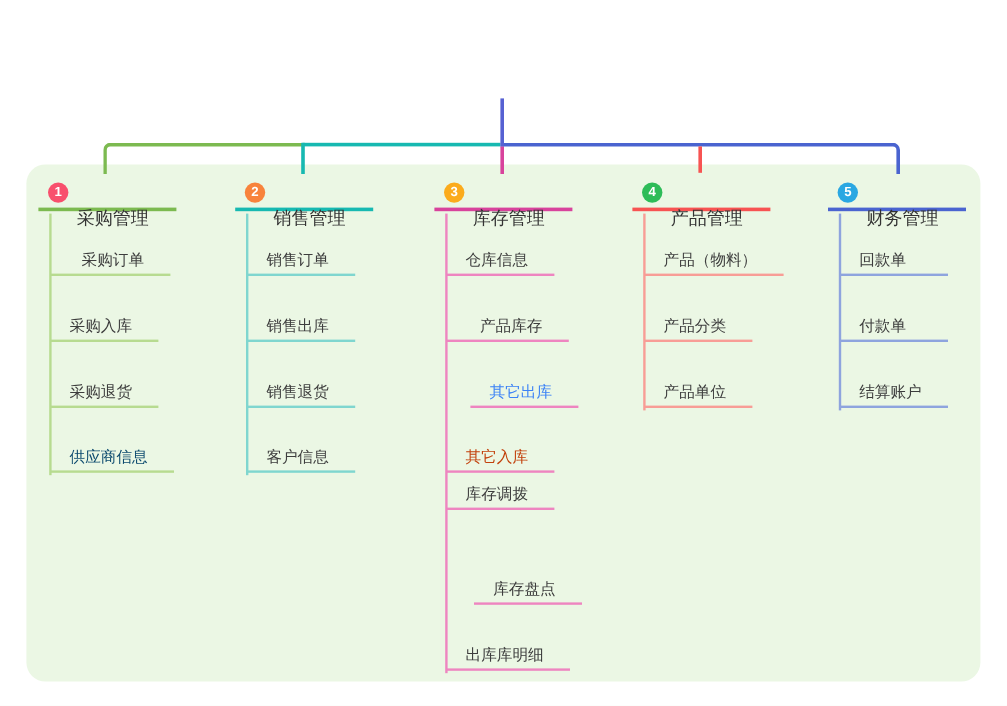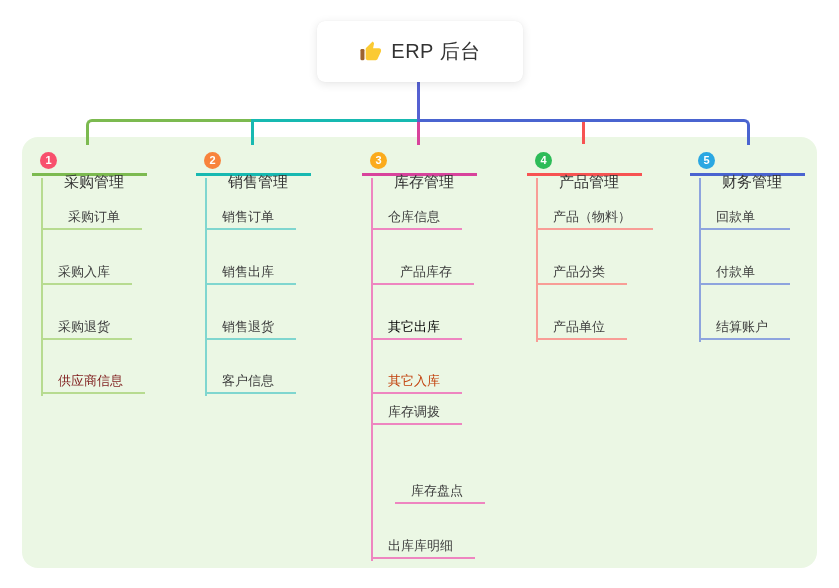--- a/index.html
+++ b/index.html
@@ -50,57 +50,48 @@
   <div id="connectors">
       <div class="elbow" style="left: 86px; top: 119px; width: 166px; height: 26px; border-top: 3px solid rgb(124, 186, 80); border-left: 3px solid rgb(124, 186, 80); border-top-left-radius: 6px;"></div>
       <div class="h-line" style="left: 252px; top: 119px; width: 165px; height: 3px; background: rgb(23, 185, 177);"></div>
       <div class="v-line" style="left: 251px; top: 119px; width: 3px; height: 26px; background: rgb(23, 185, 177);"></div>
       <div class="elbow" style="left: 417px; top: 119px; width: 333px; height: 26px; border-top: 3px solid rgb(74, 100, 208); border-right: 3px solid rgb(74, 100, 208); border-top-right-radius: 6px;"></div>
       <div class="v-line" style="left: 417px; top: 122px; width: 3px; height: 23px; background: rgb(216, 67, 156);"></div>
       <div class="v-line" style="left: 582px; top: 122px; width: 3px; height: 22px; background: rgb(247, 83, 82);"></div>
       <div class="v-line" style="left: 417px; top: 82px; width: 3px; height: 40px; background: rgb(86, 97, 210);"></div>
     </div>
 
-  <div id="root-card">
-    <span style="display:inline-flex;">
-      <svg width="23" height="23" viewBox="0 0 24 24" aria-hidden="true">
-        <rect id="thumb-cuff" x="1.5" y="9.5" width="4.2" height="11.5" rx="1.2" fill="#9c6430"></rect>
-        <path id="thumb-hand" d="M23 10.5c0-1.1-.9-2-2-2h-6.31l.95-4.57.03-.32c0-.41-.17-.79-.44-1.06L14.17 1.5 7.58 8.09C7.22 8.45 7 8.95 7 9.5v9.5c0 1.1.9 2 2 2h8.5c.83 0 1.54-.5 1.84-1.22l3.52-7.55c.09-.23.14-.47.14-.73v-1z" fill="#fbca33"></path>
-      </svg>
-    </span>
-    <span id="root-title" style="color: rgb(51, 51, 51);">ERP 后台</span>
-  </div>
 
   <div id="branches">
       <div class="branch-header" style="left: 32px; border-bottom: 3px solid rgb(124, 186, 80);">
         <div class="badge" style="background: rgb(248, 80, 109); color: rgb(255, 255, 255);">1</div>
         <div class="branch-title" style="color: rgb(51, 51, 51);">采购管理</div>
       </div>
       <div class="v-line" style="left: 41px; top: 178px; width: 2px; height: 218.4px; background: rgb(183, 219, 144);"></div>
       <div class="child-item" style="left: 42px; top: 206px; border-bottom: 2px solid rgb(183, 219, 144); color: rgb(61, 61, 61); padding-left: 26px;">采购订单</div>
       <div class="child-item" style="left: 42px; top: 260.8px; border-bottom: 2px solid rgb(183, 219, 144); color: rgb(61, 61, 61);">采购入库</div>
       <div class="child-item" style="left: 42px; top: 315.6px; border-bottom: 2px solid rgb(183, 219, 144); color: rgb(61, 61, 61);">采购退货</div>
-      <div class="child-item" style="left: 42px; top: 370.4px; border-bottom: 2px solid rgb(183, 219, 144); color: #7f1d1d;">供应商信息</div>
+      <div class="child-item" style="left: 42px; top: 370.4px; border-bottom: 2px solid rgb(183, 219, 144); color: #0c4a6e;">供应商信息</div>
       <div class="branch-header" style="left: 196px; border-bottom: 3px solid rgb(23, 185, 177);">
         <div class="badge" style="background: rgb(248, 131, 60); color: rgb(255, 255, 255);">2</div>
         <div class="branch-title" style="color: rgb(51, 51, 51);">销售管理</div>
       </div>
       <div class="v-line" style="left: 205px; top: 178px; width: 2px; height: 218.4px; background: rgb(127, 214, 207);"></div>
       <div class="child-item" style="left: 206px; top: 206px; border-bottom: 2px solid rgb(127, 214, 207); color: rgb(61, 61, 61);">销售订单</div>
       <div class="child-item" style="left: 206px; top: 260.8px; border-bottom: 2px solid rgb(127, 214, 207); color: rgb(61, 61, 61);">销售出库</div>
       <div class="child-item" style="left: 206px; top: 315.6px; border-bottom: 2px solid rgb(127, 214, 207); color: rgb(61, 61, 61);">销售退货</div>
       <div class="child-item" style="left: 206px; top: 370.4px; border-bottom: 2px solid rgb(127, 214, 207); color: rgb(61, 61, 61);">客户信息</div>
       <div class="branch-header" style="left: 362px; border-bottom: 3px solid rgb(216, 67, 156);">
         <div class="badge" style="background: rgb(251, 171, 28); color: rgb(255, 255, 255);">3</div>
         <div class="branch-title" style="color: rgb(51, 51, 51);">库存管理</div>
       </div>
       <div class="v-line" style="left: 371px; top: 178px; width: 2px; height: 382.8px; background: rgb(238, 133, 192);"></div>
       <div class="child-item" style="left: 372px; top: 206px; border-bottom: 2px solid rgb(238, 133, 192); color: rgb(61, 61, 61);">仓库信息</div>
       <div class="child-item" style="left: 372px; top: 260.8px; border-bottom: 2px solid rgb(238, 133, 192); color: rgb(61, 61, 61); padding-left: 28px;">产品库存</div>
-      <div class="child-item" style="left: 372px; top: 315.6px; border-bottom: 2px solid rgb(238, 133, 192); color: #000000;">其它出库</div>
+      <div class="child-item" style="left: 392px; top: 315.6px; border-bottom: 2px solid rgb(238, 133, 192); color: #3b82f6;">其它出库</div>
       <div class="child-item" style="left: 372px; top: 370.4px; border-bottom: 2px solid rgb(238, 133, 192); color: #c2410c; text-align: right;">其它入库</div>
       <div class="child-item" style="left: 372px; top: 401px; border-bottom: 2px solid rgb(238, 133, 192); color: rgb(61, 61, 61);">库存调拨</div>
       <div class="child-item" style="left: 372px; top: 480px; border-bottom: 2px solid rgb(238, 133, 192); color: rgb(61, 61, 61); margin-left: 23px;">库存盘点</div>
       <div class="child-item" style="left: 372px; top: 534.8px; border-bottom: 2px solid rgb(238, 133, 192); color: rgb(61, 61, 61);">出库库明细</div>
       <div class="branch-header" style="left: 527px; border-bottom: 3px solid rgb(247, 83, 82);">
         <div class="badge" style="background: rgb(45, 188, 88); color: rgb(255, 255, 255);">4</div>
         <div class="branch-title" style="color: rgb(51, 51, 51);">产品管理</div>
       </div>
       <div class="v-line" style="left: 536px; top: 178px; width: 2px; height: 163.6px; background: rgb(248, 157, 150);"></div>
       <div class="child-item" style="left: 537px; top: 206px; border-bottom: 2px solid rgb(248, 157, 150); color: rgb(61, 61, 61);">产品（物料）</div>

